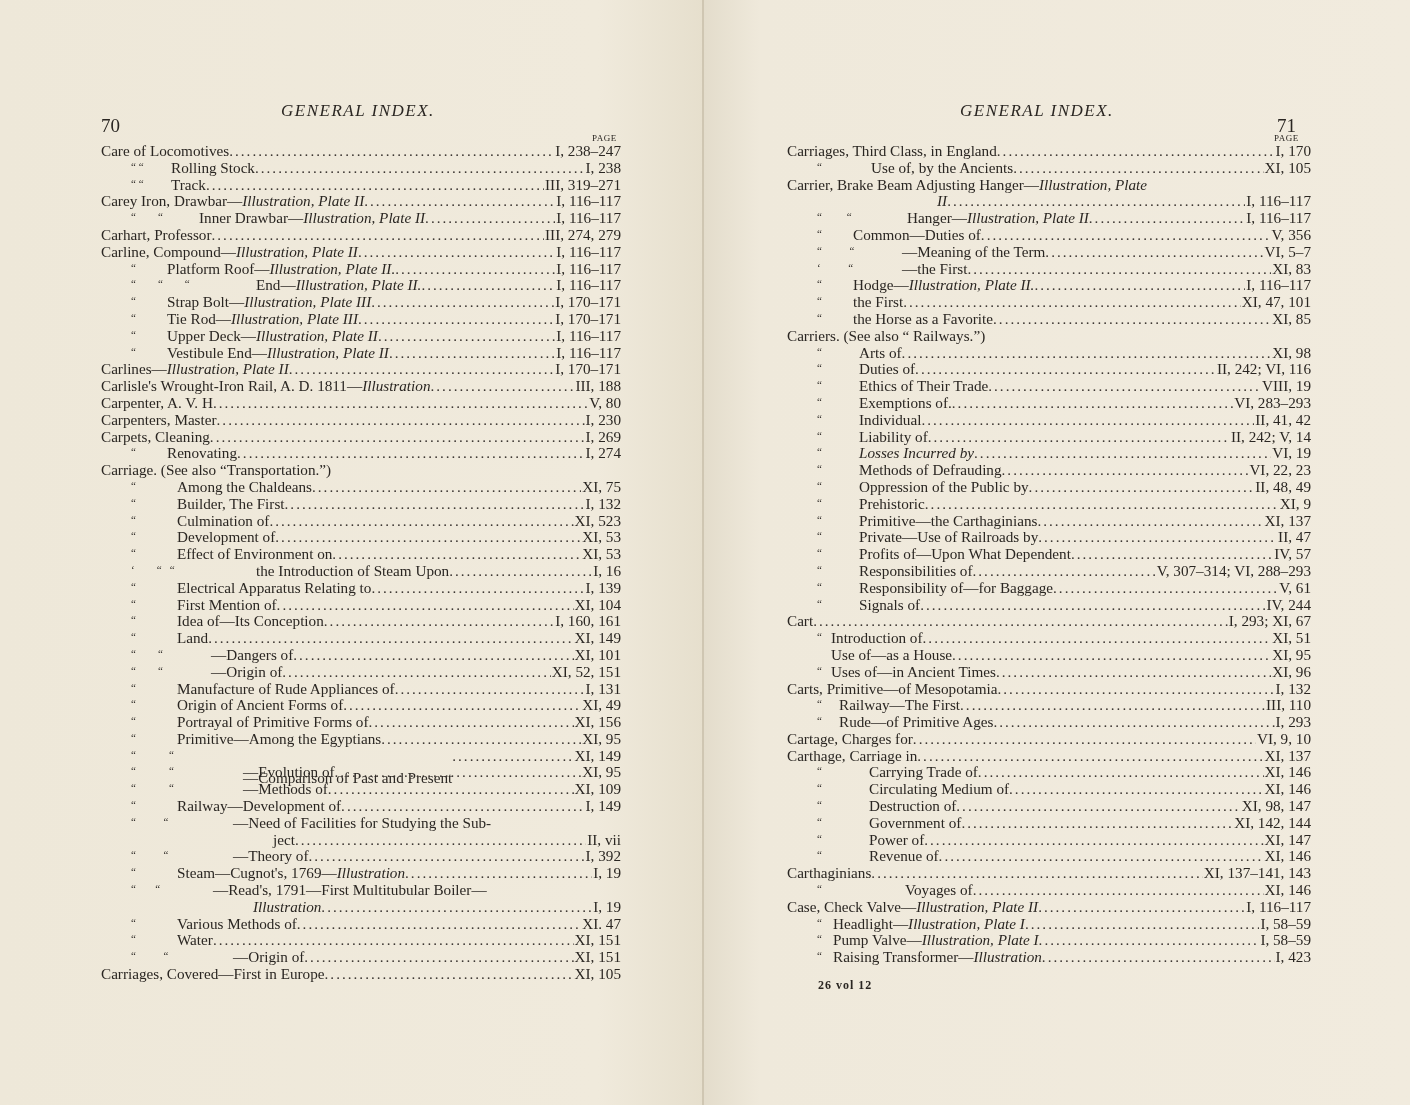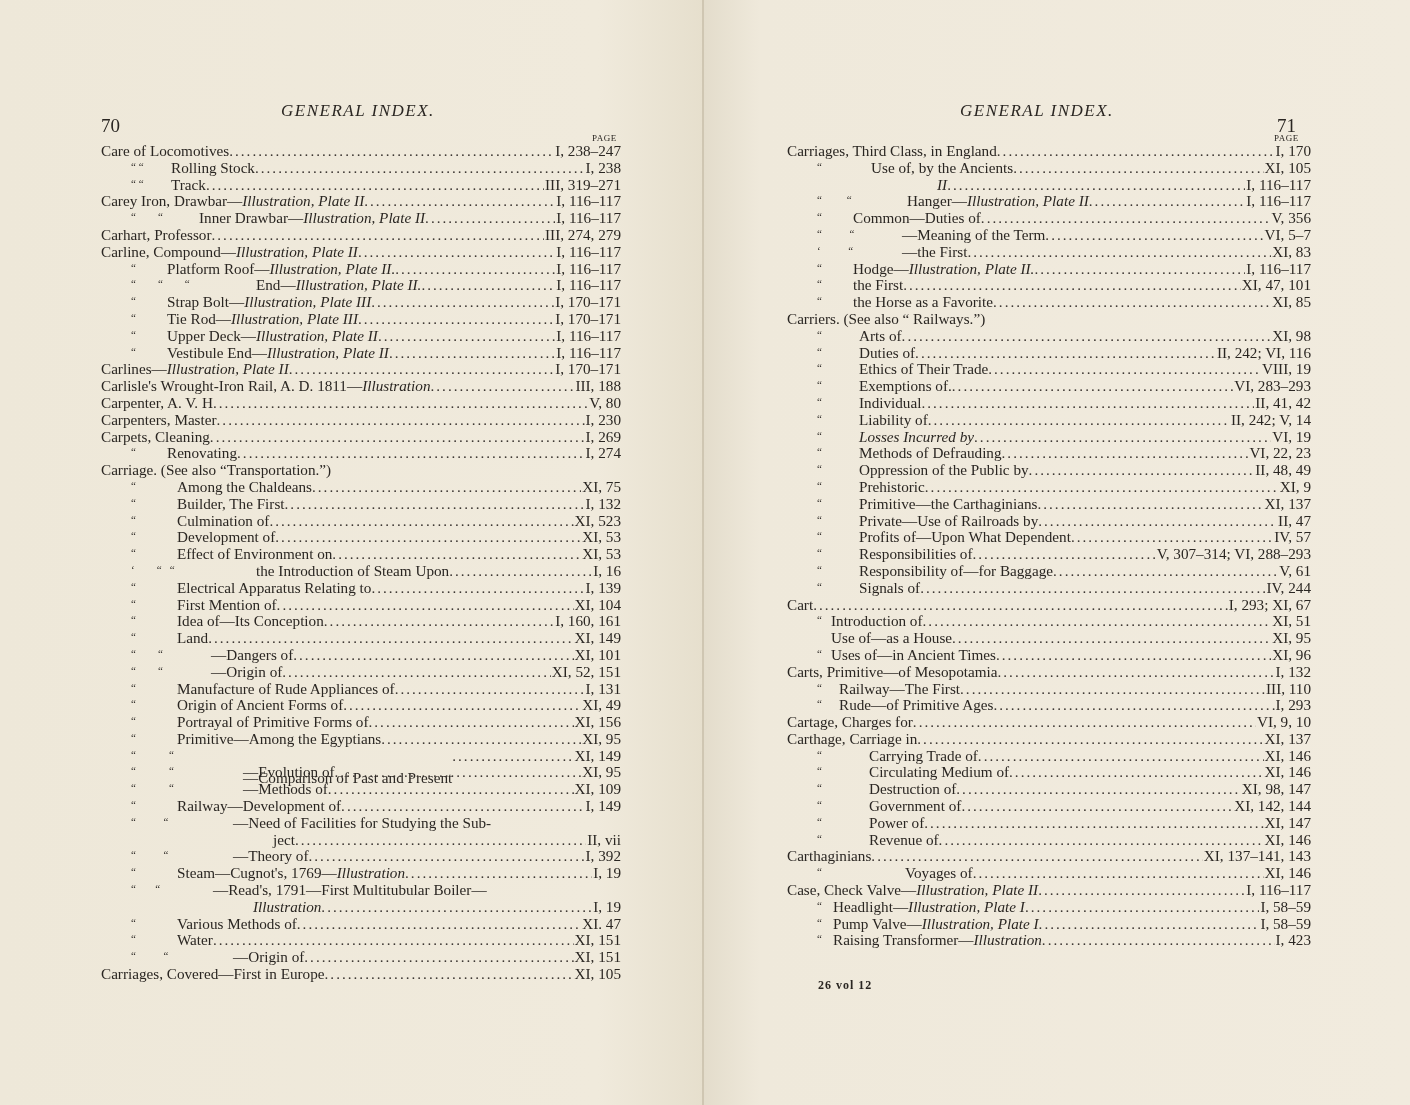--- a/index.html
+++ b/index.html
@@ -336,20 +336,25 @@
           <span class="txt" style="padding-left: 0px;"><span>Carriages, Third Class, in England</span></span>
           <span class="leader"></span>
           <span class="ref">I, 170</span>
         </div>
         <div class="entry">
           <span class="ditto" style="left: 30px; white-space: pre;">“</span>
           <span class="txt" style="padding-left: 84px;"><span>Use of, by the Ancients</span></span>
           <span class="leader"></span>
           <span class="ref">XI, 105</span>
         </div>
+        <div class="entry noleader">
+          <span class="txt" style="padding-left: 0px;"><span>Carrier, Brake Beam Adjusting Hanger—</span><i>Illustration, Plate</i></span>
+          <span class="leader"></span>
+          <span class="ref"></span>
+        </div>
         <div class="entry">
           <span class="txt" style="padding-left: 150px;"><span></span><i>II</i></span>
           <span class="leader"></span>
           <span class="ref">I, 116–117</span>
         </div>
         <div class="entry">
           <span class="ditto" style="left: 30px; white-space: pre;">“         “</span>
           <span class="txt" style="padding-left: 120px;"><span>Hanger—</span><i>Illustration, Plate II</i></span>
           <span class="leader"></span>
           <span class="ref">I, 116–117</span>

